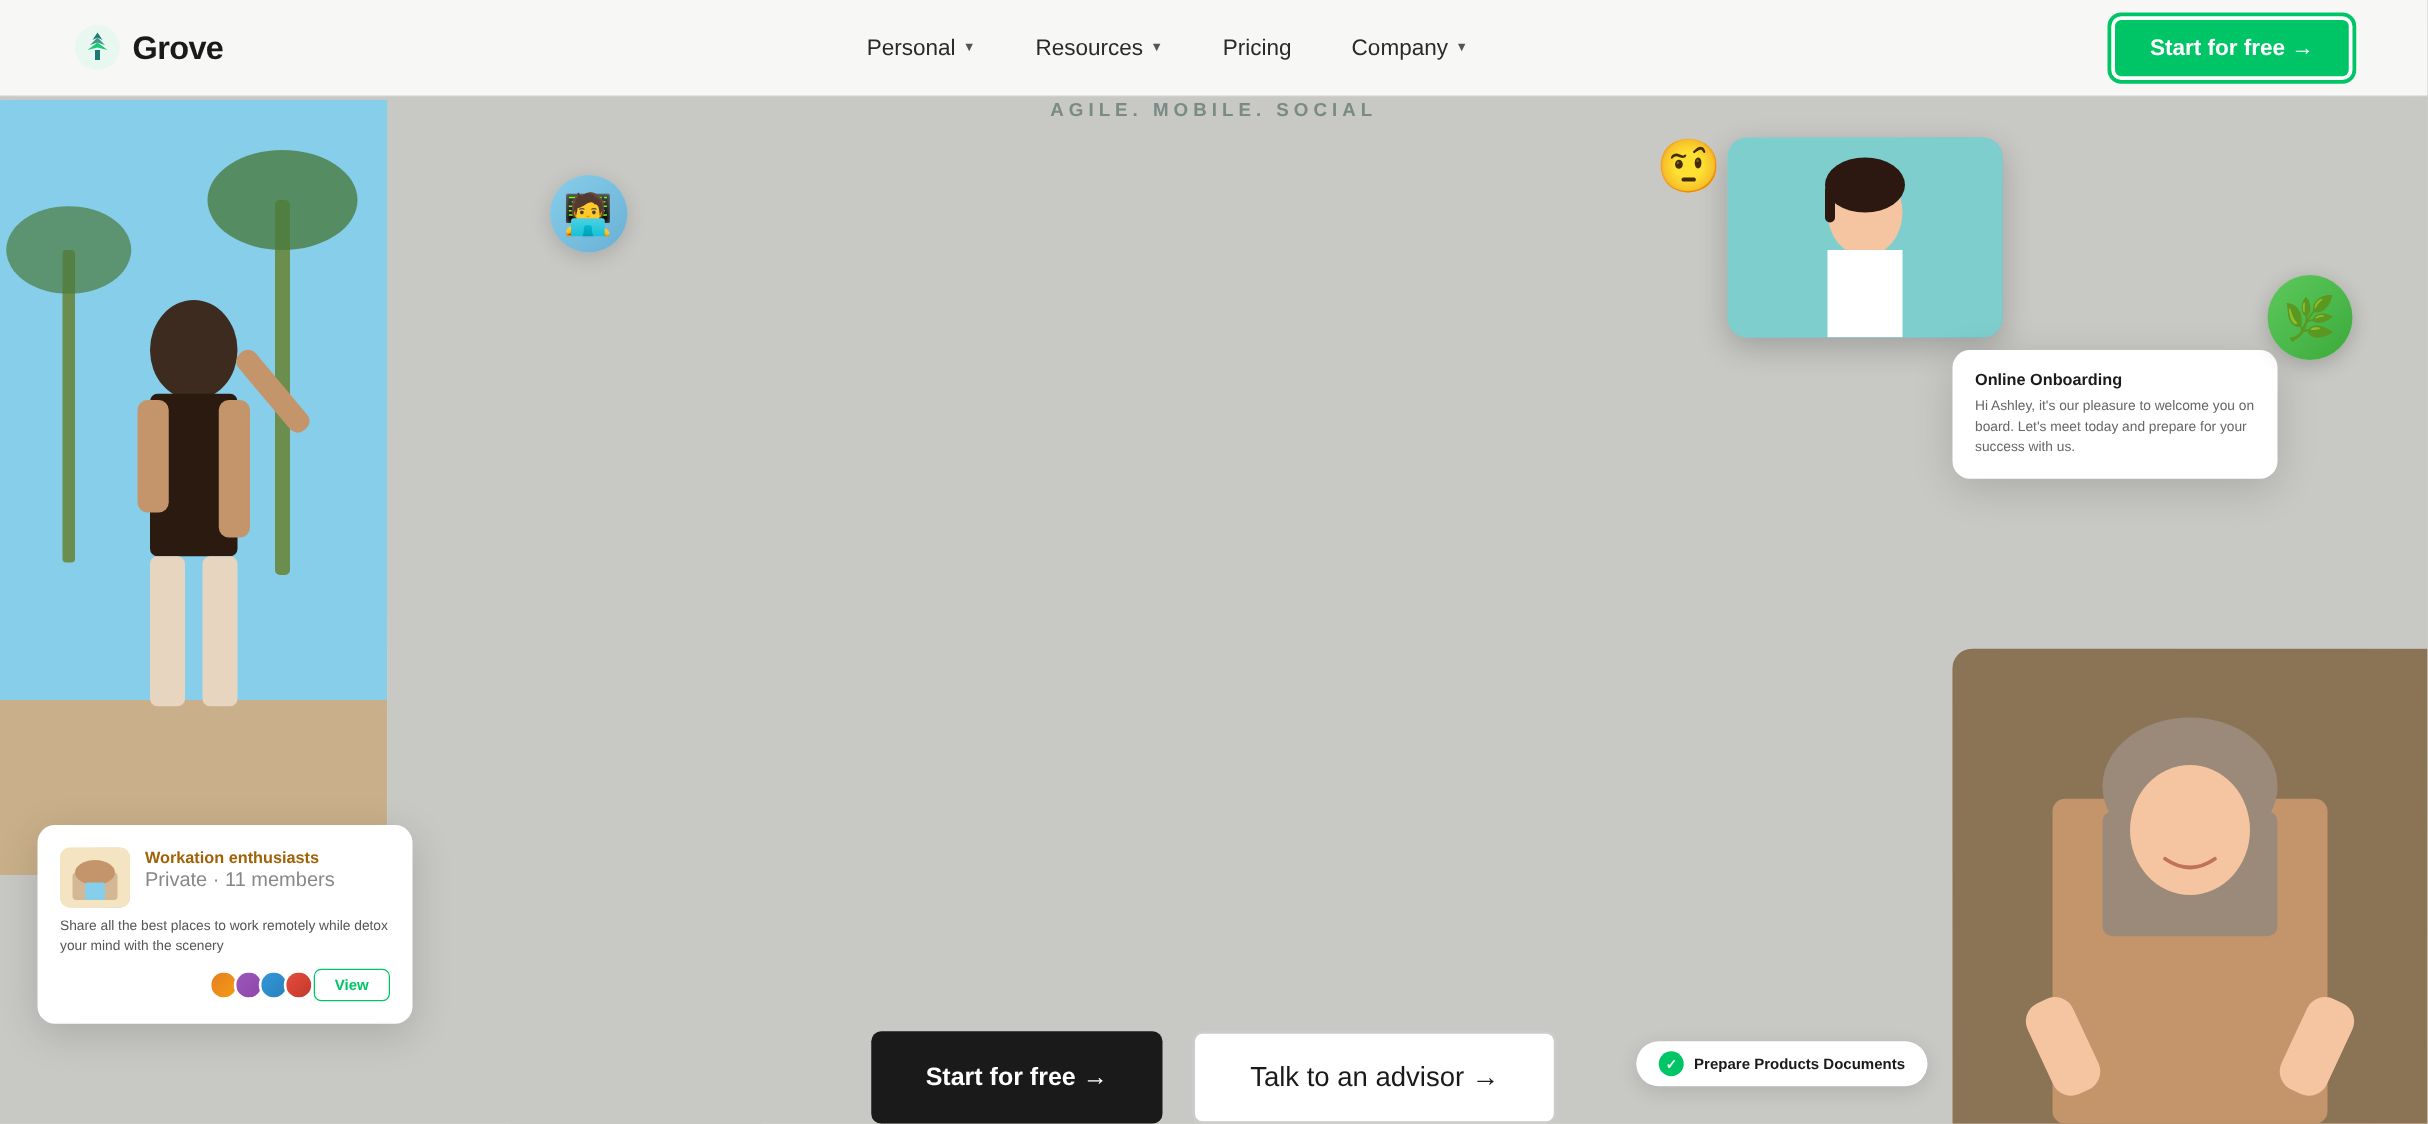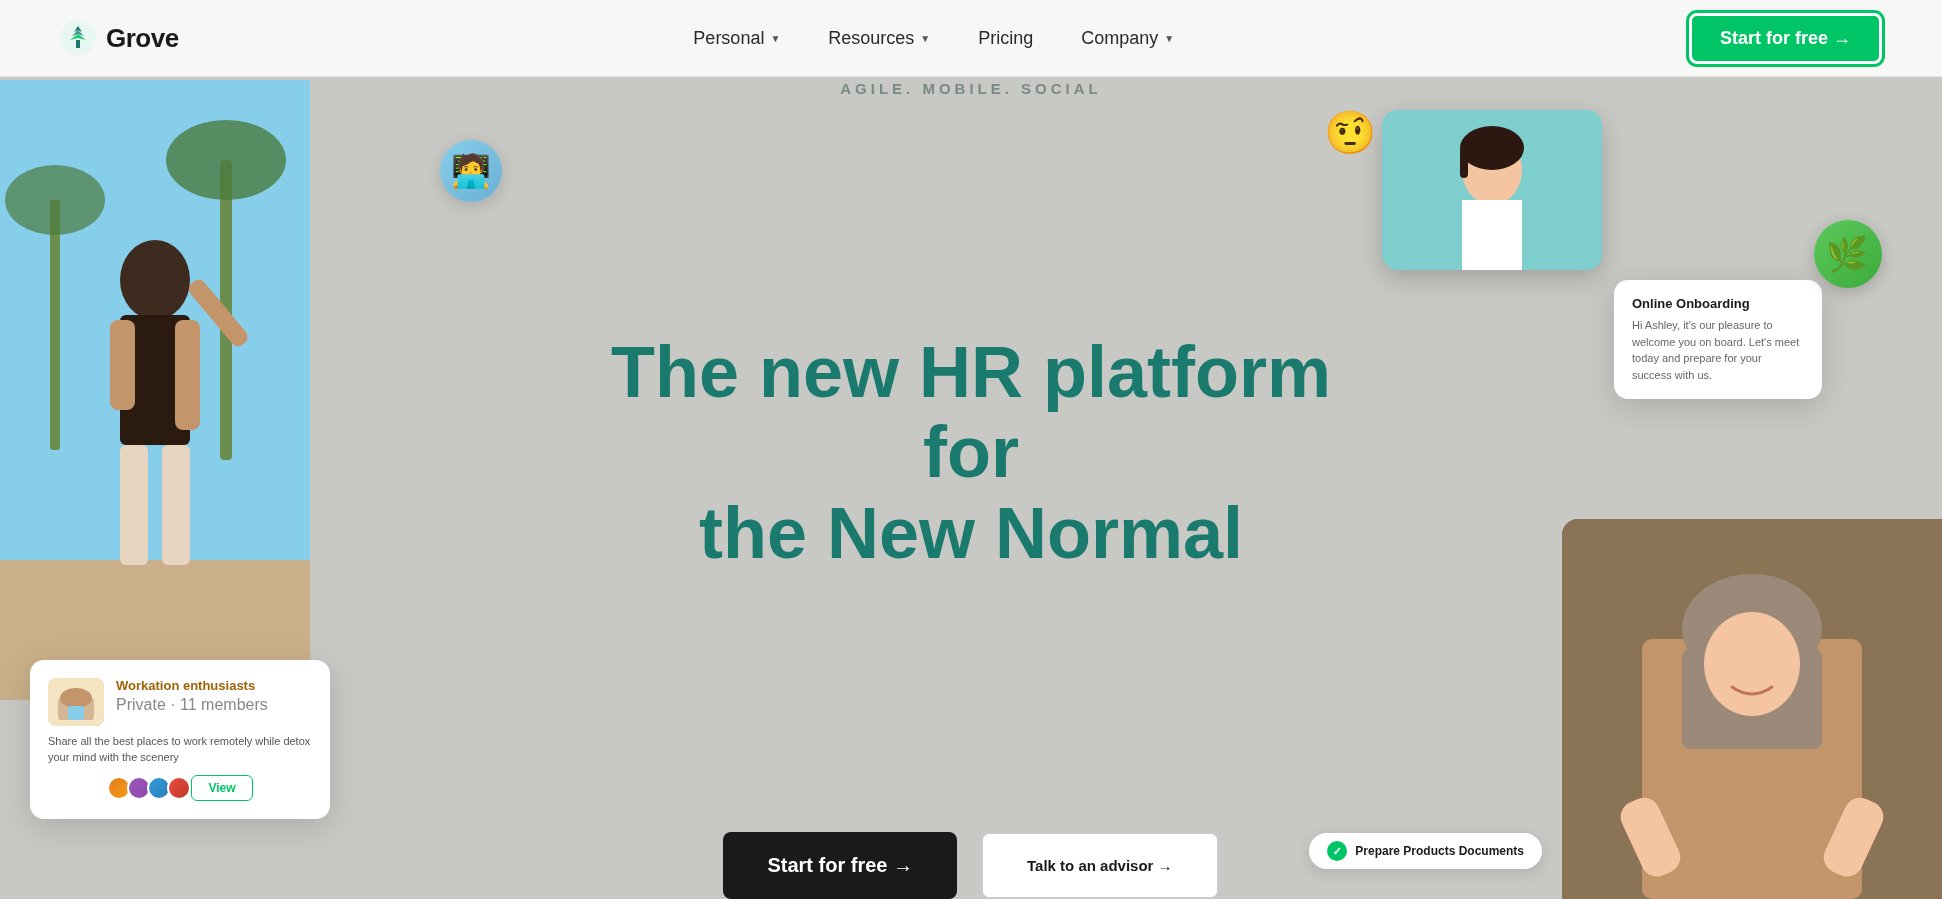--- a/index.html
+++ b/index.html
@@ -119,22 +119,22 @@
       display: flex;
       align-items: center;
       gap: 12px;
     }
     .btn-secondary {
       background: #fff;
       color: #1a1a1a;
       border: 2px solid #ccc;
       border-radius: 8px;
       padding: 22px 44px;
-      font-size: 15px;
-      font-weight: 700;
+      font-size: 22px;
+      font-weight: 400;
       cursor: pointer;
       display: flex;
       align-items: center;
       gap: 12px;
     }
 
     
     .left-photo {
       position: absolute;
       left: 0; top: 80px; bottom: 0;
@@ -187,21 +187,21 @@
     }
     .workation-desc {
       font-size: 11px;
       color: #555;
       line-height: 1.4;
       margin-bottom: 10px;
     }
     .workation-footer {
       display: flex;
       align-items: center;
-      justify-content: center;
+      justify-content: flex-end;
     }
     .workation-avatars {
       display: flex;
       gap: -4px;
     }
     .mini-avatar {
       width: 24px;
       height: 24px;
       border-radius: 50%;
       border: 2px solid #fff;
@@ -255,21 +255,21 @@
       right: 565px;
       font-size: 42px;
       z-index: 5;
     }
 
     
     .onboarding-card {
       position: absolute;
       top: 280px;
       right: 120px;
-      width: 208px;
+      width: 260px;
       background: #fff;
       border-radius: 14px;
       padding: 16px 18px;
       box-shadow: 0 8px 32px rgba(0,0,0,0.15);
       z-index: 6;
     }
     .onboarding-card h4 {
       font-size: 13px;
       font-weight: 700;
       color: #1a1a1a;
@@ -379,24 +379,20 @@
       <span>Company</span>
       <span class="chevron">▼</span>
     </a>
   </div>
 
   <button class="nav-cta">Start for free →</button>
 </nav>
 
 <div class="hero">
   <p class="hero-subtitle">AGILE. MOBILE. SOCIAL</p>
-  <h1 class="hero-title">
-    <span>The new HR platform for</span><br>
-    <span>the New Normal</span>
-  </h1>
   <div class="hero-buttons">
     <button class="btn-primary">Start for free →</button>
     <button class="btn-secondary">Talk to an advisor →</button>
   </div>
 </div>
 
 <div class="left-photo">
   <div class="left-photo-img">
     
     <svg width="310" height="620" viewBox="0 0 310 620">

